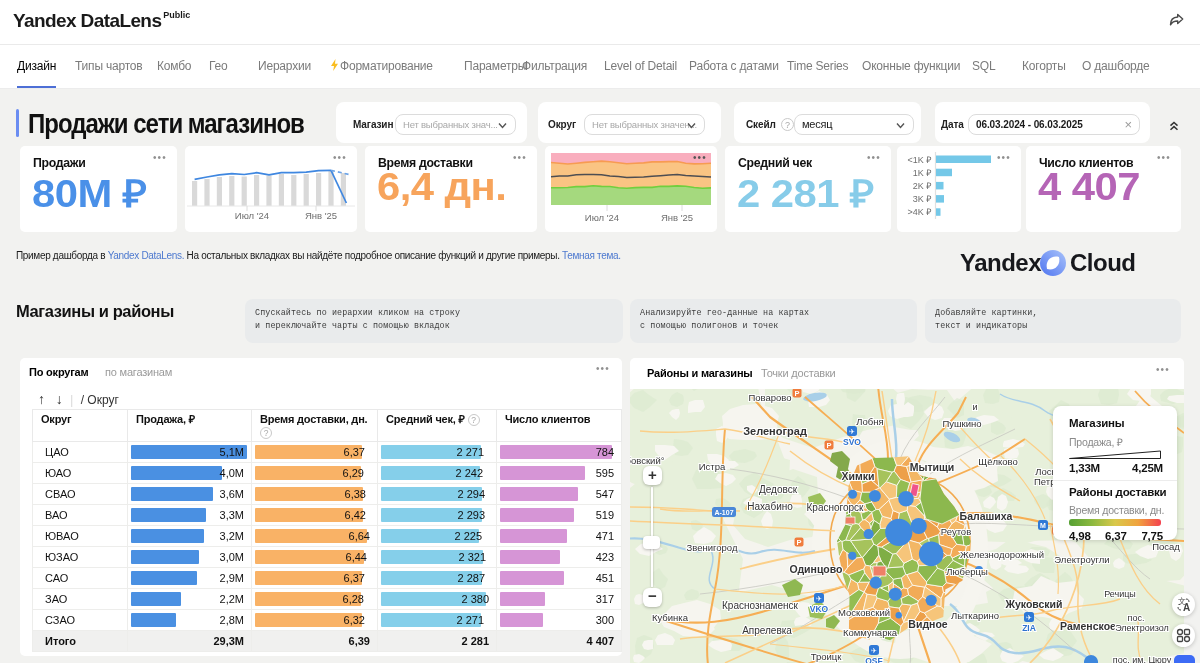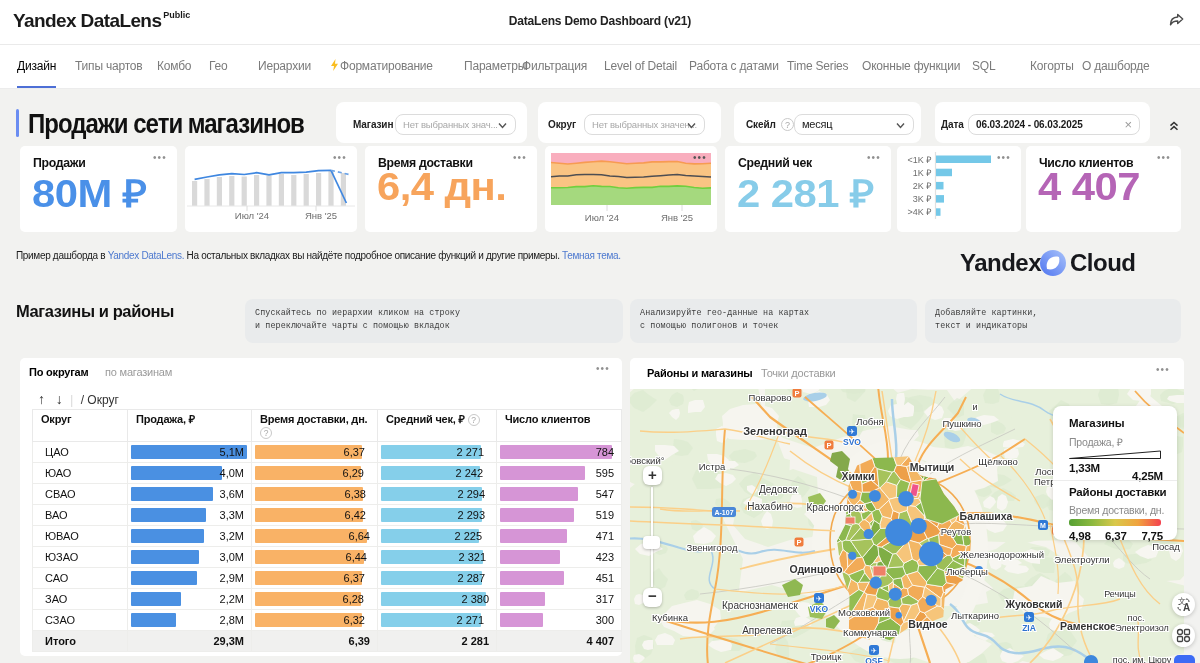--- a/index.html
+++ b/index.html
@@ -62,21 +62,20 @@
 #zslider { position:absolute; left:651px; top:487px; width:2px; height:100px; background:#fff; box-shadow:0 0 2px rgba(0,0,0,.3); z-index:4; }
 #zhandle { position:absolute; left:643px; top:536px; width:17px; height:13px; background:#fff; border-radius:4px; box-shadow:0 1px 3px rgba(0,0,0,.25); z-index:5; }
 .fab { position:absolute; background:#fff; border-radius:50%; box-shadow:0 1px 4px rgba(0,0,0,.2); z-index:6; }
 </style>
 </head>
 <body>
 <div id="root">
 
   <div id="hdr">
     <div id="logo">Yandex DataLens<sup>Public</sup></div>
-    <div id="hdrtitle">DataLens Demo Dashboard (v21)</div>
     <svg id="share" width="15" height="13" viewBox="0 0 15 13" fill="none" stroke="#4a4a4a" stroke-width="1.4">
         <path d="M8.7 4 L8.7 1.5 L13.7 6 L8.7 10.5 L8.7 8 C4.5 8 2.6 9.8 1.5 11.8 C1.5 7.5 3.8 4.3 8.7 4 Z" stroke-linejoin="round"></path>
       </svg>
   </div>
 
   <div id="tabs">
     <div class="t act" style="left:17px;">Дизайн</div>
     <div class="t" style="left:75px;">Типы чартов</div>
     <div class="t" style="left:157px;">Комбо</div>
     <div class="t" style="left:209px;">Гео</div>
@@ -84,21 +83,21 @@
     <div class="t" style="left:330px;"><svg width="9" height="12" viewBox="0 0 9 12" style="vertical-align:-1px; margin-right:1px;">
           <path d="M5.5 0 L1 7 L4 7 L3.2 12 L8 4.8 L5 4.8 Z" fill="#fabe20"></path>
         </svg>Форматирование</div>
     <div class="t" style="left:464px;">Параметры</div>
     <div class="t" style="left:522px;">Фильтрация</div>
     <div class="t" style="left:604px;">Level of Detail</div>
     <div class="t" style="left:689px;">Работа с датами</div>
     <div class="t" style="left:787px;">Time Series</div>
     <div class="t" style="left:862px;">Оконные функции</div>
     <div class="t" style="left:972px;">SQL</div>
-    <div class="t" style="left:1022px;margin-left:8px;">Когорты</div>
+    <div class="t" style="left:1022px;">Когорты</div>
     <div class="t" style="left:1082px;">О дашборде</div>
   </div>
 
   <div id="accent"></div>
   <div id="h1">Продажи сети магазинов</div>
   <div class="fpanel" style="left:336px; width:191px;"></div>
   <div class="fpanel" style="left:538px; width:183px;"></div>
   <div class="fpanel" style="left:734px; width:187px;"></div>
   <div class="fpanel" style="left:935px; width:215px;"></div>
   <div class="flabel" style="left:353px;">Магазин</div>
@@ -923,21 +922,21 @@
 </svg></div>
   </div>
 
   <div id="legend">
     <div class="b" style="position:absolute; left:16px; top:11px;">Магазины</div>
     <div class="g" style="position:absolute; left:16px; top:29px;">Продажа, ₽</div>
     <svg style="position:absolute; left:16px; top:44px;" width="92" height="10" viewBox="0 0 92 10">
         <path d="M0.5 8.5 L91.5 1 L91.5 8.5 Z" fill="#fff" stroke="#222" stroke-width="1"></path>
       </svg>
     <div class="b" style="position:absolute; left:16px; top:56px; font-size:11.5px;">1,33М</div>
-    <div class="b" style="position:absolute; right:14px; top:64px; font-size:11.5px;">4,25М</div>
+    <div class="b" style="position:absolute; right:14px; top:56px; font-size:11.5px;">4,25М</div>
     <div style="position:absolute; left:0; top:74px; width:124px; height:1px; background:#ececec;"></div>
     <div class="b" style="position:absolute; left:16px; top:80px;">Районы доставки</div>
     <div class="g" style="position:absolute; left:16px; top:98px;">Время доставки, дн.</div>
     <div style="position:absolute; left:16px; top:113px; width:92px; height:7px; border-radius:3px; background:linear-gradient(90deg,#55a033,#8cb93f,#d9c84a,#f0a33e,#f4414f);"></div>
     <div class="b" style="position:absolute; left:16px; top:124px; font-size:11.5px;">4,98</div>
     <div class="b" style="position:absolute; left:52px; top:124px; font-size:11.5px;">6,37</div>
     <div class="b" style="position:absolute; right:14px; top:124px; font-size:11.5px;">7,75</div>
   </div>
 
   <div class="mbtn" style="left:643px; top:466px;">+</div>

